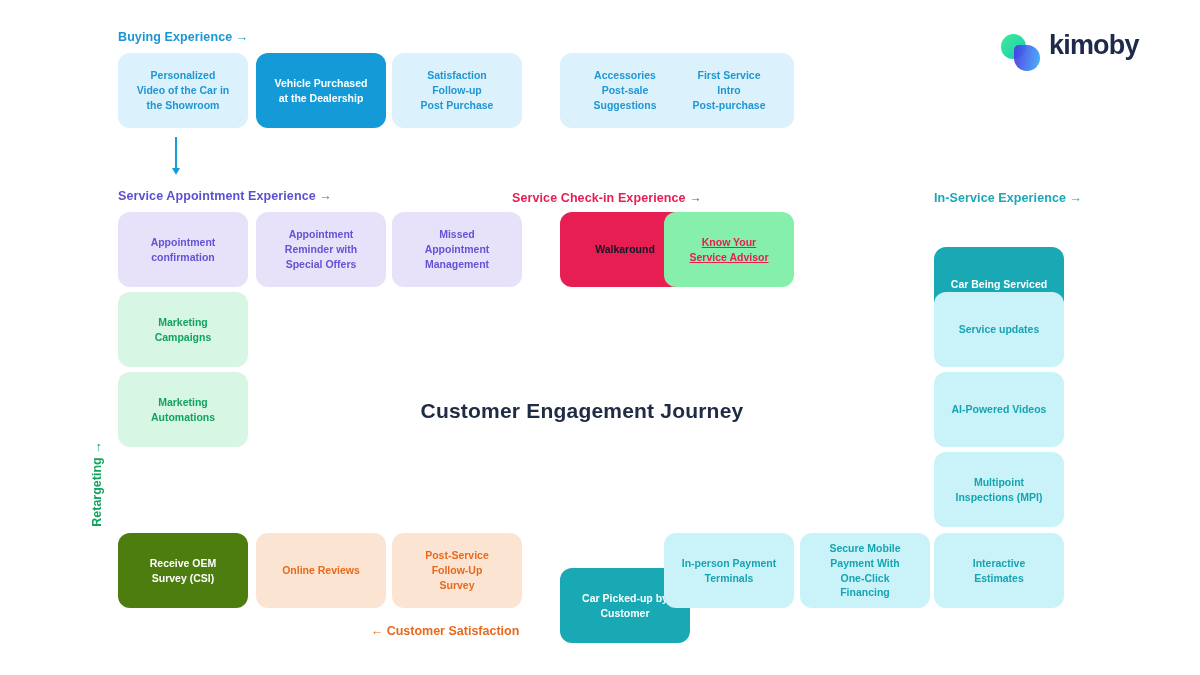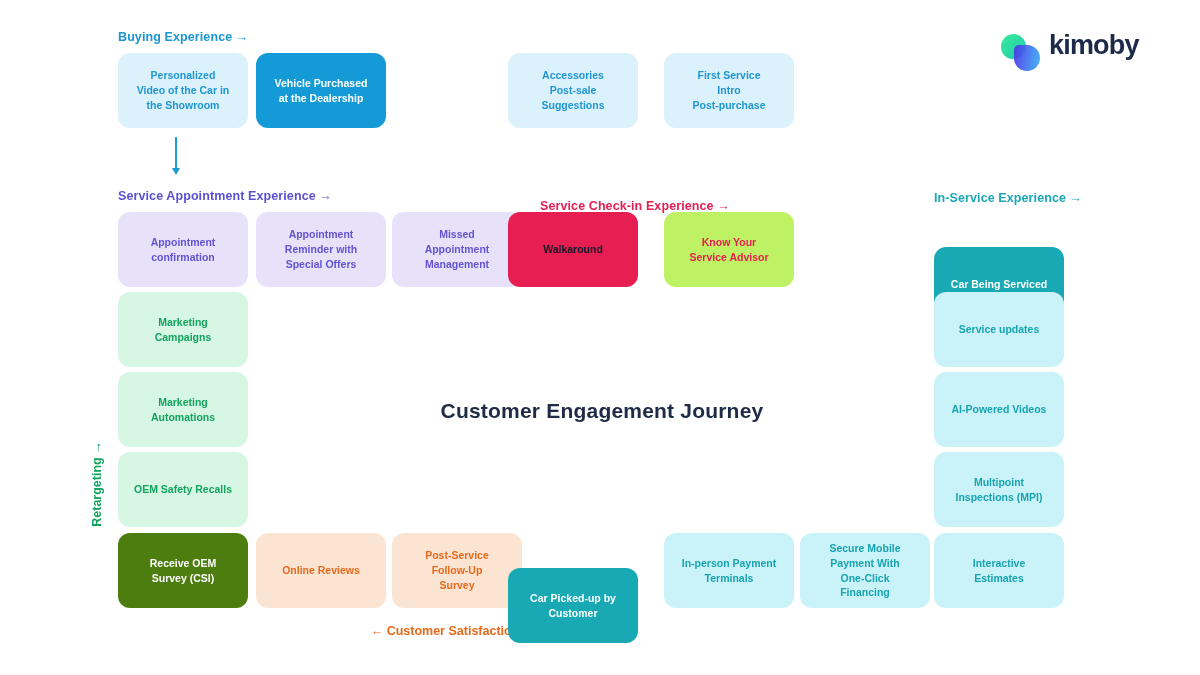--- a/index.html
+++ b/index.html
@@ -10,21 +10,21 @@
     overflow:hidden; margin:0 auto;
   }
 
   
   .section-header {
     position:absolute; font-size:12.5px; font-weight:700; letter-spacing:0.1px;
     white-space:nowrap;
   }
   .hdr-buying { left:118px; top:30px;  color:#1a96d5; }
   .hdr-appt   { left:118px; top:189px; color:#5c50d2;text-align:center; }
-  .hdr-checkin{ left:540px; top:191px; color:#e61e51;margin-top:8px; }
+  .hdr-checkin{ left:512px; top:191px; color:#e61e51; }
   .hdr-inserv { left:934px; top:191px; color:#1ba7b5; }
   .hdr-satisfaction {
     position:absolute; left:325px; top:624px; width:240px; text-align:center;
     font-size:12.5px; font-weight:700; color:#e8691b;
   }
   .hdr-retargeting {
     position:absolute; left:48px; top:476px; width:100px; height:16px;
     transform:rotate(-90deg); transform-origin:center;
     font-size:12.5px; font-weight:700; color:#12a35f; text-align:center;
     white-space:nowrap;
@@ -34,50 +34,50 @@
   .card {
     position:absolute; width:130px; height:75px; border-radius:12px;
     display:flex; align-items:center; justify-content:center;
     text-align:center; padding:4px 5px;
   }
   .card > span {
     font-size:10.5px; font-weight:700; line-height:1.4; white-space:pre-line;
   }
   .card--sm > span { font-size:9.5px; }
 
-  .c0{left:118px} .c1{left:256px} .c2{left:392px} .c3{left:508px}
+  .c0{left:118px} .c1{left:256px} .c2{left:392px} .c3{left:560px}
   .c4{left:664px} .c5{left:800px} .c6{left:934px}
   .r0{top:53px} .r1{top:212px} .r2{top:292px} .r3{top:372px}
   .r4{top:452px} .r5{top:533px}
 
   .card--blue-solid  { background:#149bd7; color:#ffffff; }
   .card--blue-light  { background:#dbf1fb; color:#2097d4; }
   .card--purple-light{ background:#e7e1fa; color:#6453d4; }
   .card--pink-solid  { background:#e61e51; color:#0f172a; }
-  .card--pink-light  { background:#bef264; color:#e61e51; }
+  .card--pink-light  { background:#86efac; color:#e61e51;text-decoration:underline; }
   .card--teal-solid  { background:#18a9b5; color:#ffffff;margin-top:35px; }
   .card--cyan-light  { background:#c9f3f8; color:#17a4b1; }
   .card--green-light { background:#d8f6e4; color:#12a35f; }
   .card--orange-solid{ background:#4d7c0f; color:#ffffff; }
   .card--orange-light{ background:#fce4d3; color:#e8691b; }
 
   
   .flow-arrow {
     position:absolute; left:175px; top:137px; width:2px; height:31px;
     background:#1a9cd8;
   }
   .flow-arrow::after {
     content:""; position:absolute; left:-3.5px; top:100%;
     border-left:4.5px solid transparent; border-right:4.5px solid transparent;
     border-top:7px solid #1a9cd8;
   }
 
   
   .journey-title {
-    position:absolute; left:352px; top:399px; width:500px; text-align:center;
+    position:absolute; left:332px; top:399px; width:500px; text-align:center;
     font-size:21px; font-weight:700; color:#202b46; letter-spacing:0.2px;
   }
 
   
   .logo { position:absolute; left:1001px; top:32px; display:flex; }
   .logo-mark { position:relative; width:41px; height:39px; }
   .logo-bubble-green {
     position:absolute; left:0; top:2px; width:25px; height:25px;
     border-radius:50% 50% 50% 12px;
     background:linear-gradient(135deg,#38e69c 15%,#1fcfae 85%);
@@ -111,20 +111,25 @@
 
   <div class="card c0 r0 card--blue-light">
       <span>Personalized
 Video of the Car in
 the Showroom</span>
     </div>
   <div class="card c1 r0 card--blue-solid">
       <span>Vehicle Purchased
 at the Dealership</span>
     </div>
+  <div class="card c2 r0 card--blue-light">
+      <span>Satisfaction
+Follow-up
+Post Purchase</span>
+    </div>
   <div class="card c3 r0 card--blue-light">
       <span>Accessories
 Post-sale
 Suggestions</span>
     </div>
   <div class="card c4 r0 card--blue-light">
       <span>First Service
 Intro
 Post-purchase</span>
     </div>
@@ -154,23 +159,20 @@
       <span>Car Being Serviced</span>
     </div>
 
   <div class="card c0 r2 card--green-light">
       <span>Marketing
 Campaigns</span>
     </div>
   <div class="card c0 r3 card--green-light">
       <span>Marketing
 Automations</span>
-    </div>
-  <div class="card c0 r4 card--green-light">
-      <span>OEM Safety Recalls</span>
     </div>
 
   <div class="card c6 r2 card--cyan-light">
       <span>Service updates</span>
     </div>
   <div class="card c6 r3 card--cyan-light">
       <span>AI-Powered Videos</span>
     </div>
   <div class="card c6 r4 card--cyan-light">
       <span>Multipoint

